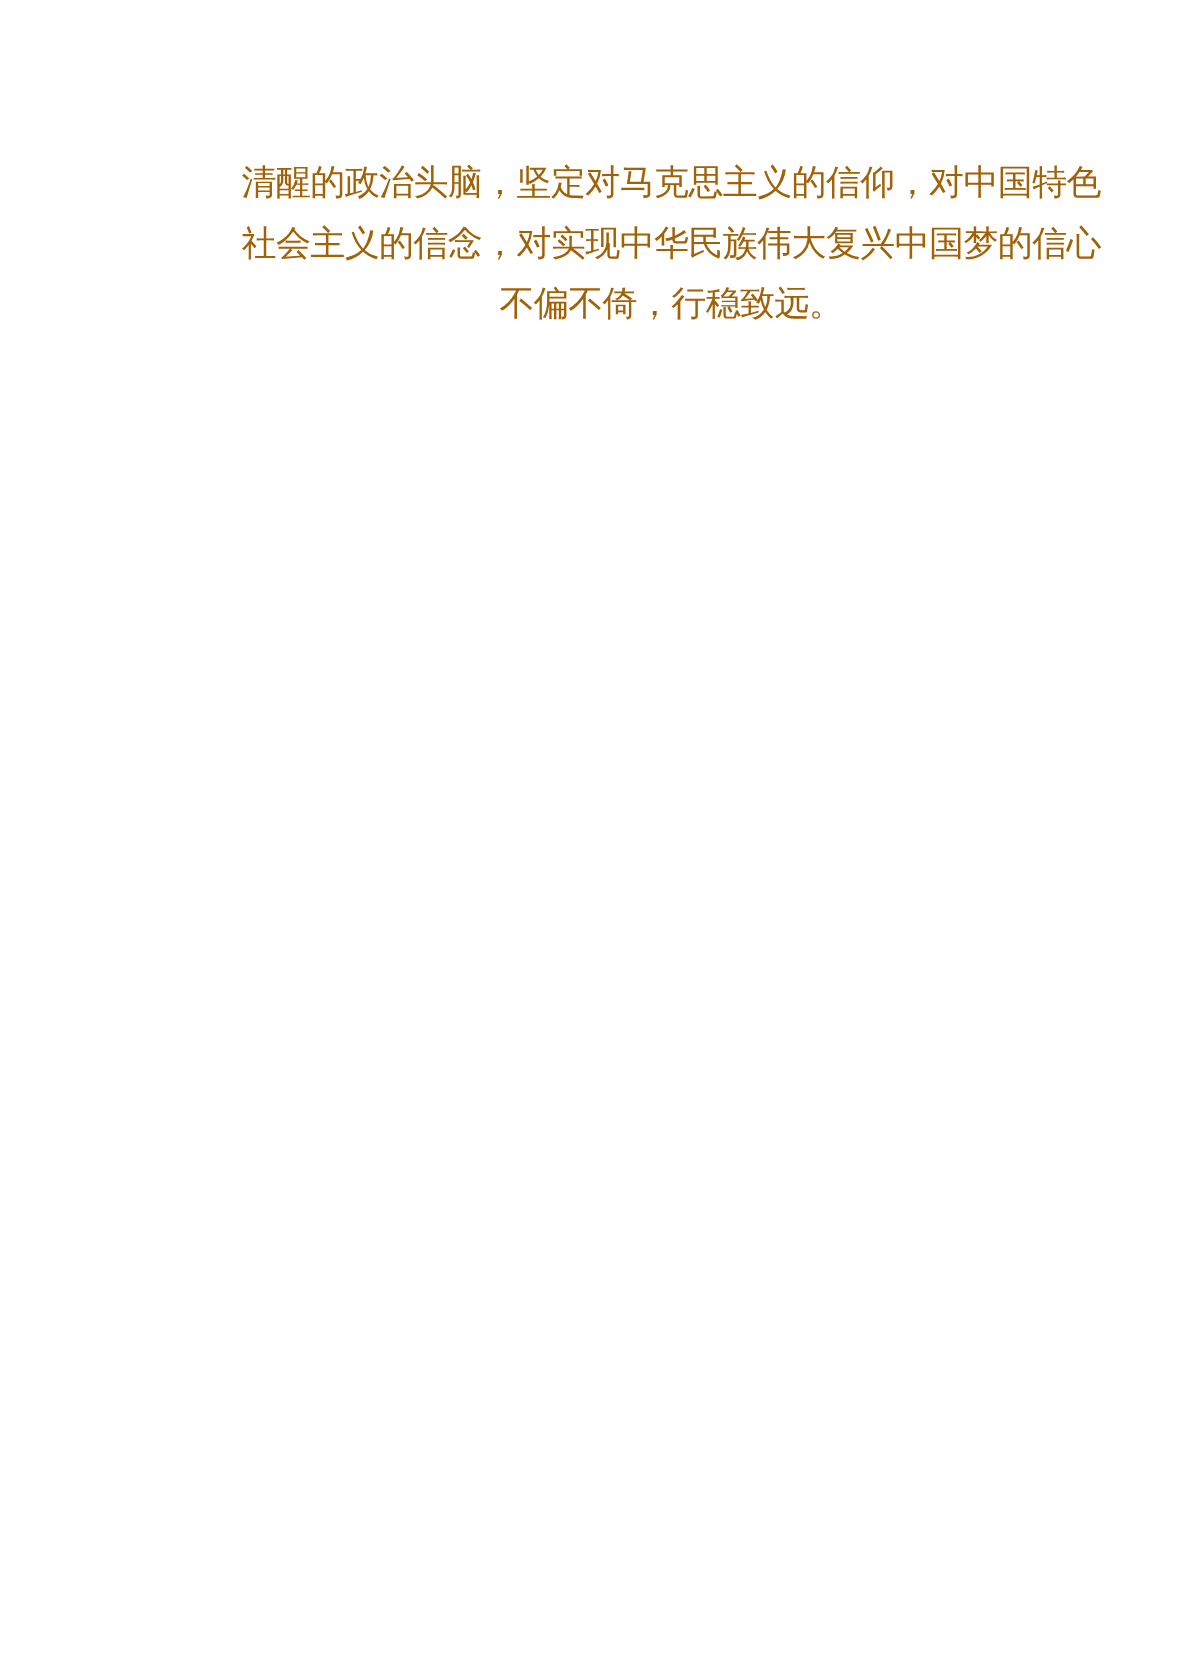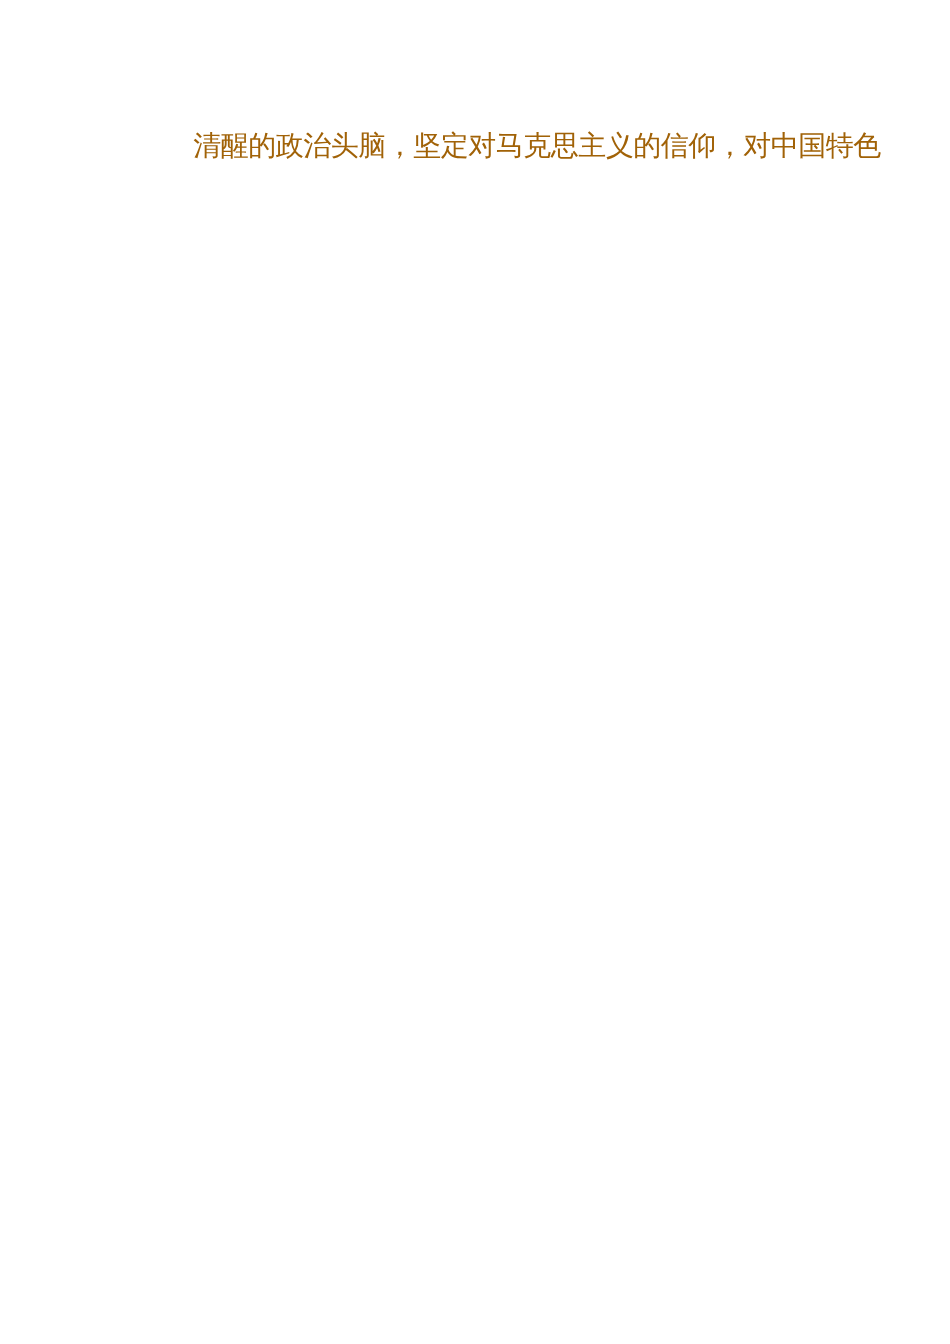--- a/index.html
+++ b/index.html
@@ -39,14 +39,16 @@
     white-space: nowrap;
     height: 48.6px;
   }
 </style>
 </head>
 <body>
 
 <div class="document-page">
   <div class="paragraph">
     <div class="text-line">清醒的政治头脑，坚定对马克思主义的信仰，对中国特色</div>
+    <div class="text-line">社会主义的信念，对实现中华民族伟大复兴中国梦的信心</div>
+    <div class="text-line">不偏不倚，行稳致远。</div>
   </div>
 </div>
 
 </body></html>

